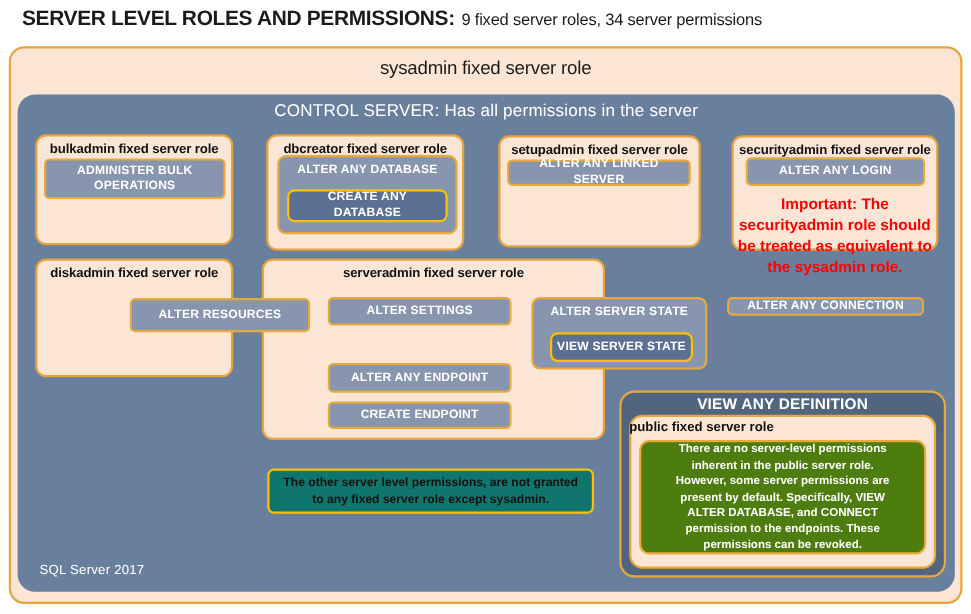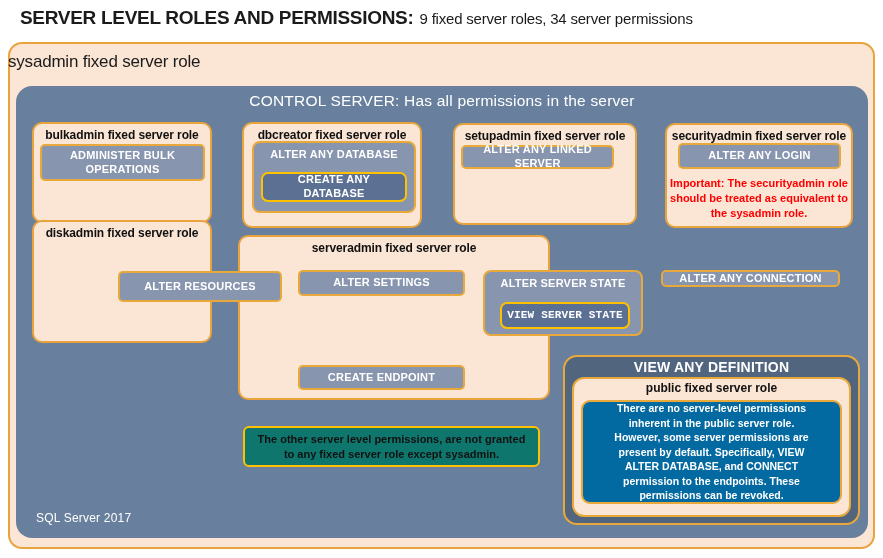--- a/index.html
+++ b/index.html
@@ -8,56 +8,56 @@
     font-family:"Liberation Sans",sans-serif;
   }
   .abs{position:absolute;box-sizing:border-box;}
   
   .page-title{left:20px;top:7px;white-space:nowrap;color:#1b1b1b;}
   .page-title .main{font-size:19px;font-weight:bold;letter-spacing:-0.3px;}
   .page-title .sub{font-size:15px;font-weight:normal;margin-left:6px;letter-spacing:-0.2px;}
   
   .sysadmin-box{left:8px;top:42px;width:867px;height:507px;background:#FBE5D4;
     border:2px solid #E8A33D;border-radius:14px;}
-  .sysadmin-title{left:8px;top:52px;width:867px;font-size:17px;
+  .sysadmin-title{left:8px;top:52px;width:867px;text-align:center;font-size:17px;
     color:#1b1b1b;letter-spacing:-0.2px;}
   
   .control-box{left:16px;top:86px;width:852px;height:452px;background:#68809E;border-radius:16px;}
   .control-title{left:16px;top:92px;width:852px;text-align:center;color:#ffffff;
     font-size:15.5px;letter-spacing:0.2px;}
   
   .role-box{background:#FBE5D4;border:2px solid #E8A33D;border-radius:10px;z-index:1;
     text-align:center;}
   .role-title{font-size:12px;font-weight:bold;color:#111111;padding-top:4px;letter-spacing:-0.1px;}
   
   .perm{background:#8795AF;border:2px solid #E8A93A;border-radius:5px;color:#ffffff;
     font-size:11px;font-weight:bold;display:flex;align-items:center;justify-content:center;
     text-align:center;line-height:1.25;z-index:3;letter-spacing:0.2px;padding:1px 4px;}
   .perm-container{background:#8795AF;border:2px solid #E8A93A;border-radius:8px;z-index:4;
     text-align:center;}
   .perm-container .perm-label{color:#ffffff;font-size:11px;font-weight:bold;padding-top:5px;
     letter-spacing:0.2px;}
   .perm-dark{background:#5C7094;border-color:#FFC000;border-radius:7px;z-index:5;}
   .straddle{z-index:4;}
   
-  .warning{color:#FF0000;font-size:11px;font-weight:bold;line-height:1.35;text-align:center;z-index:3;}
+  .warning{color:#FF0000;font-size:14px;font-weight:bold;line-height:1.35;text-align:center;z-index:3;}
   
   .note-box{background:#0f766e;border:2px solid #FFC000;border-radius:6px;z-index:3;
     display:flex;align-items:center;justify-content:center;color:#111111;font-size:11px;
     font-weight:bold;line-height:1.3;text-align:center;padding:2px 8px;}
   
   .vad-box{left:563px;top:355px;width:297px;height:170px;background:#52657F;
     border:2px solid #E8A93A;border-radius:14px;z-index:2;}
   .vad-title{left:563px;top:359px;width:297px;text-align:center;color:#ffffff;
     font-size:14px;font-weight:bold;z-index:3;letter-spacing:0.2px;}
   .public-box{left:572px;top:377px;width:279px;height:140px;background:#FBE5D4;
     border:2px solid #E8A93A;border-radius:12px;z-index:3;}
-  .public-title{left:572px;top:381px;width:279px;text-align:center;color:#111111;
+  .public-title{left:572px;top:381px;width:279px;color:#111111;
     font-size:12px;font-weight:bold;z-index:4;}
-  .public-inner{left:581px;top:400px;width:261px;height:104px;background:#0369a1;
+  .public-inner{left:581px;top:400px;width:261px;height:104px;background:#4d7c0f;
     border:2px solid #E8A93A;border-radius:9px;z-index:4;display:flex;align-items:center;
     justify-content:center;color:#ffffff;font-size:10.5px;font-weight:bold;line-height:1.38;
     text-align:center;padding:2px 23px;}
   .footer{left:36px;top:511px;color:#ffffff;font-size:12px;letter-spacing:0.2px;z-index:3;}
 </style>
 </head>
 <body>
 
 <div id="canvas">
 
@@ -80,43 +80,44 @@
     <div class="role-title">dbcreator fixed server role</div>
   </div>
   <div class="abs perm-container" style="left:252px;top:141px;width:164px;height:72px;">
     <div class="perm-label">ALTER ANY DATABASE</div>
   </div>
   <div class="abs perm perm-dark" style="left:261px;top:172px;width:146px;height:30px;">CREATE ANY DATABASE</div>
 
   <div class="abs role-box" style="left:453px;top:123px;width:184px;height:102px;">
     <div class="role-title">setupadmin fixed server role</div>
   </div>
-  <div class="abs perm" style="left:461px;top:145px;width:153px;height:24px;">ALTER ANY LINKED SERVER</div>
+  <div class="abs perm" style="left:461px;top:145px;width:167px;height:24px;">ALTER ANY LINKED SERVER</div>
 
   <div class="abs role-box" style="left:665px;top:123px;width:188px;height:105px;">
     <div class="role-title">securityadmin fixed server role</div>
   </div>
   <div class="abs perm" style="left:678px;top:143px;width:163px;height:26px;">ALTER ANY LOGIN</div>
   <div class="abs warning" style="left:669px;top:176px;width:180px;">Important: The securityadmin role should be treated as equivalent to the sysadmin role.</div>
 
-  <div class="abs role-box" style="left:32px;top:220px;width:180px;height:123px;">
+  <div class="abs role-box" style="left:32px;top:235px;width:180px;height:108px;">
     <div class="role-title">diskadmin fixed server role</div>
   </div>
   <div class="abs perm straddle" style="left:118px;top:271px;width:164px;height:31px;">ALTER RESOURCES</div>
 
   <div class="abs role-box" style="left:238px;top:235px;width:312px;height:165px;">
     <div class="role-title">serveradmin fixed server role</div>
   </div>
   <div class="abs perm" style="left:298px;top:270px;width:167px;height:26px;">ALTER SETTINGS</div>
+  <div class="abs perm" style="left:298px;top:330px;width:167px;height:27px;">ALTER ANY ENDPOINT</div>
   <div class="abs perm" style="left:298px;top:365px;width:167px;height:25px;">CREATE ENDPOINT</div>
 
   <div class="abs perm-container straddle" style="left:483px;top:270px;width:160px;height:66px;">
     <div class="perm-label">ALTER SERVER STATE</div>
   </div>
-  <div class="abs perm perm-dark" style="left:500px;top:302px;width:130px;height:27px;font-family:Liberation Mono, monospace;">VIEW SERVER STATE</div>
+  <div class="abs perm perm-dark" style="left:500px;top:302px;width:130px;height:27px;">VIEW SERVER STATE</div>
 
   <div class="abs perm" style="left:661px;top:270px;width:179px;height:17px;">ALTER ANY CONNECTION</div>
 
   <div class="abs note-box" style="left:243px;top:426px;width:297px;height:41px;">The other server level permissions, are not granted to any fixed server role except sysadmin.</div>
 
   <div class="abs vad-box"></div>
   <div class="abs vad-title">VIEW ANY DEFINITION</div>
   <div class="abs public-box"></div>
   <div class="abs public-title">public fixed server role</div>
   <div class="abs public-inner">There are no server-level permissions inherent in the public server role. However, some server permissions are present by default. Specifically, VIEW ALTER DATABASE, and CONNECT permission to the endpoints. These permissions can be revoked.</div>

